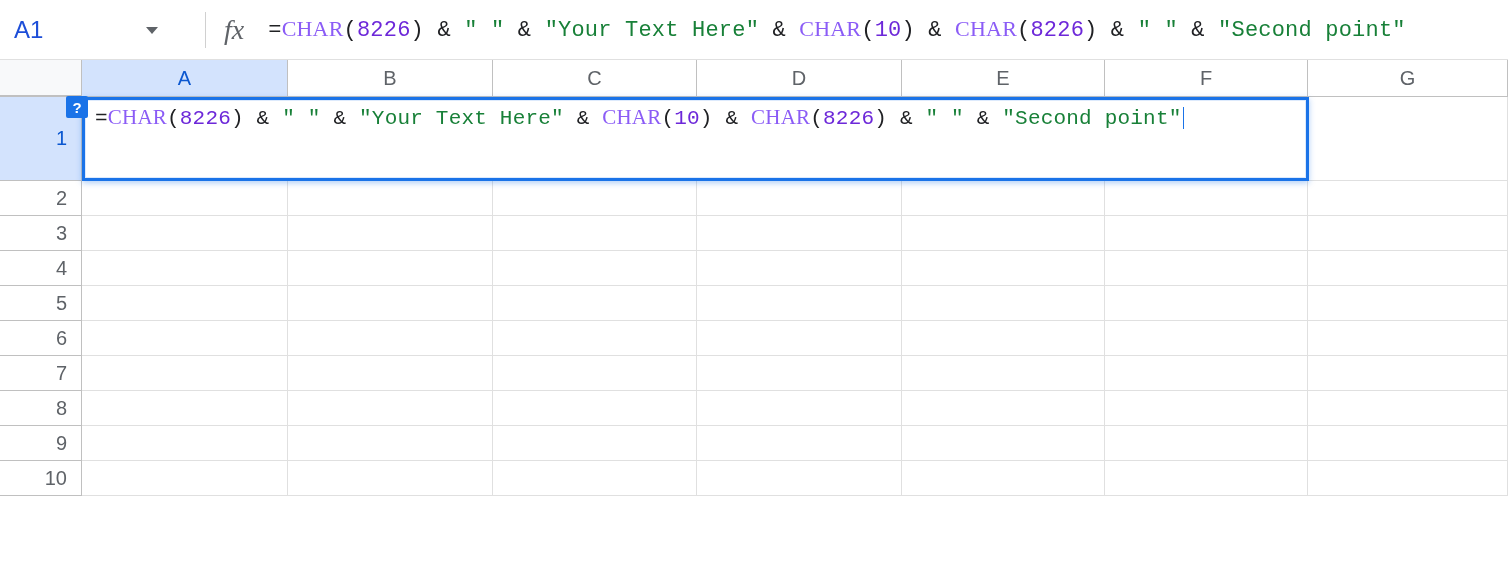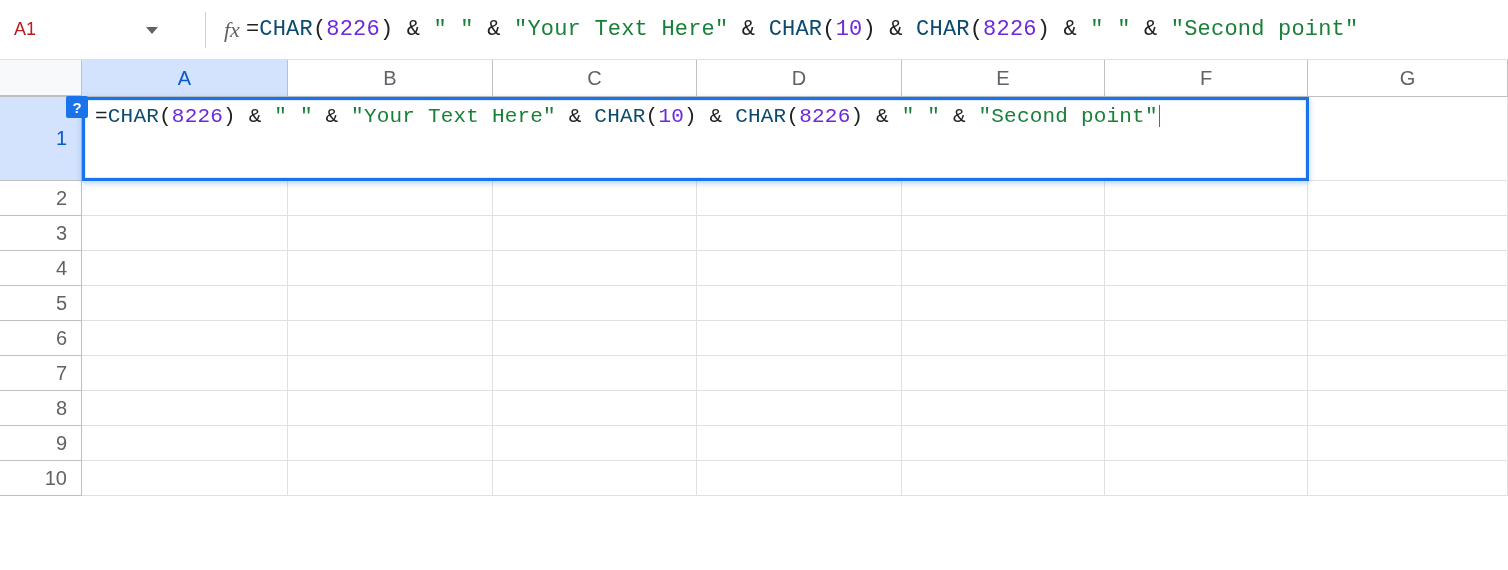--- a/index.html
+++ b/index.html
@@ -22,22 +22,22 @@
     font-size: 22px;
   }
   .name-box-wrap {
     display: flex;
     align-items: center;
     width: 175px;
     height: 100%;
     position: relative;
   }
   .name-box {
-    font-size: 18px;
-    color: #b91c1c;
+    font-size: 24px;
+    color: #1d4ed8;
     border: none;
     outline: none;
     width: 130px;
     background: transparent;
   }
   .name-box-caret {
     width: 0; height: 0;
     border-left: 6px solid transparent;
     border-right: 6px solid transparent;
     border-top: 7px solid #5f6368;
@@ -45,36 +45,36 @@
     margin-top: 2px;
   }
   .vert-sep {
     width: 1px; height: 36px;
     background: #d0d0d0;
     margin: 0 18px;
   }
   .fx-label {
     font-family: "Times New Roman", serif;
     font-style: italic;
-    font-size: 22px;
+    font-size: 28px;
     color: #5f6368;
-    margin-right: 6px;
+    margin-right: 24px;
     user-select: none;
   }
   .formula-bar {
     flex: 1;
     font-family: "Menlo", "Consolas", "Courier New", monospace;
     font-size: 22px;
     white-space: nowrap;
     overflow: hidden;
     letter-spacing: 0.2px;
   }
   
   .tok-op   { color: #202124; }
-  .tok-fn   { color: #0c4a6e; }
+  .tok-fn   { color: #8b5cf6; font-family: Liberation Serif, serif; }
   .tok-num  { color: #6d28d9; }
   .tok-str  { color: #188038; }
 
   
   .sheet {
     position: relative;
     width: 100%;
   }
   
   .colhdr-row {

